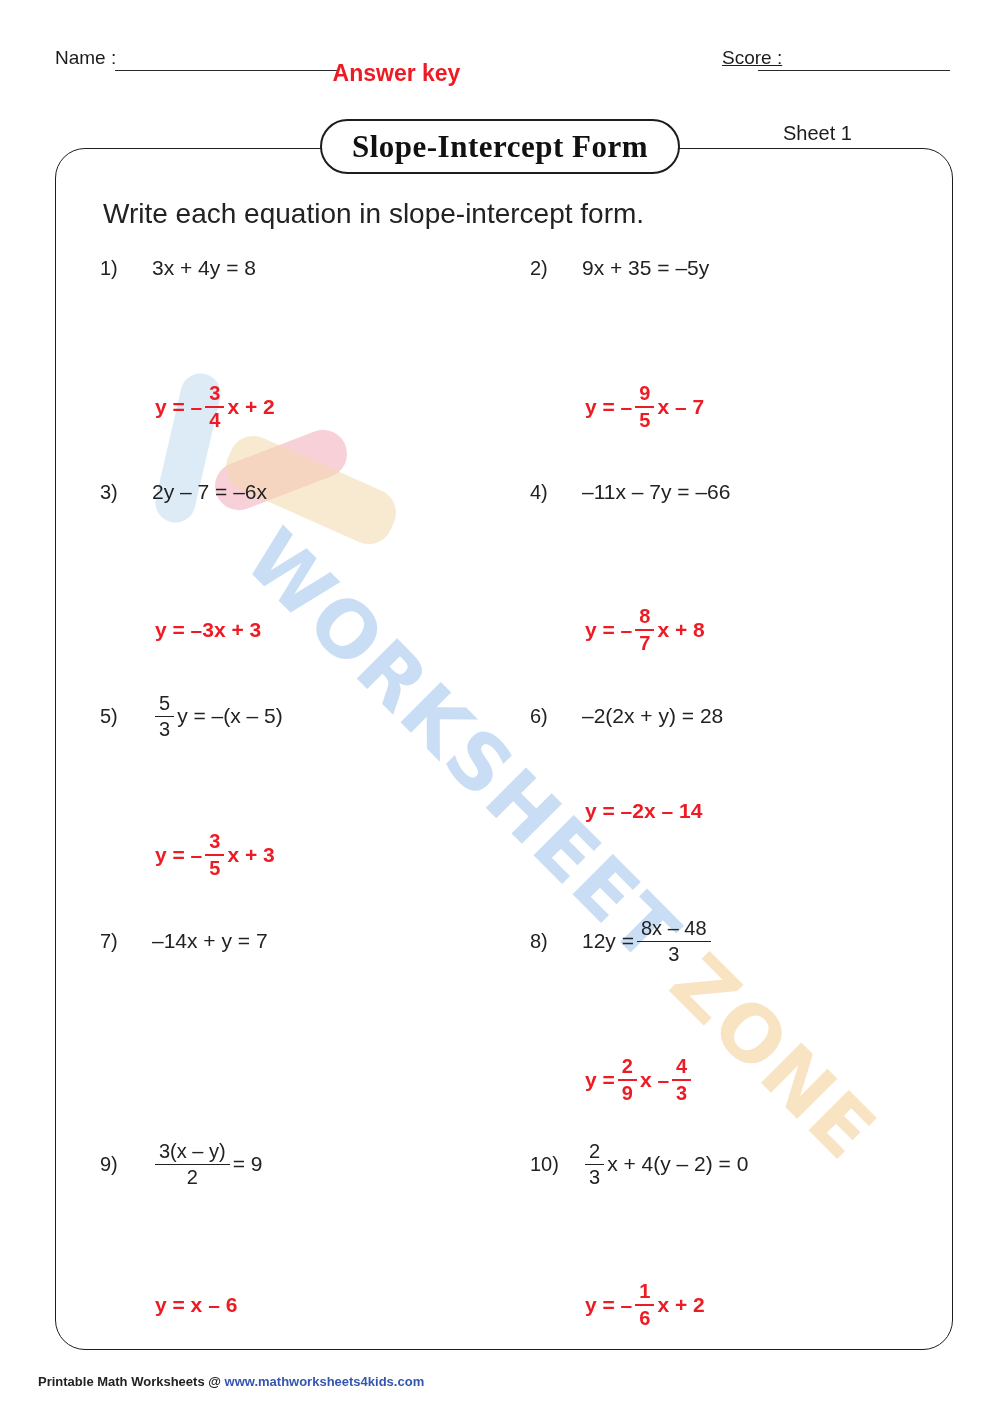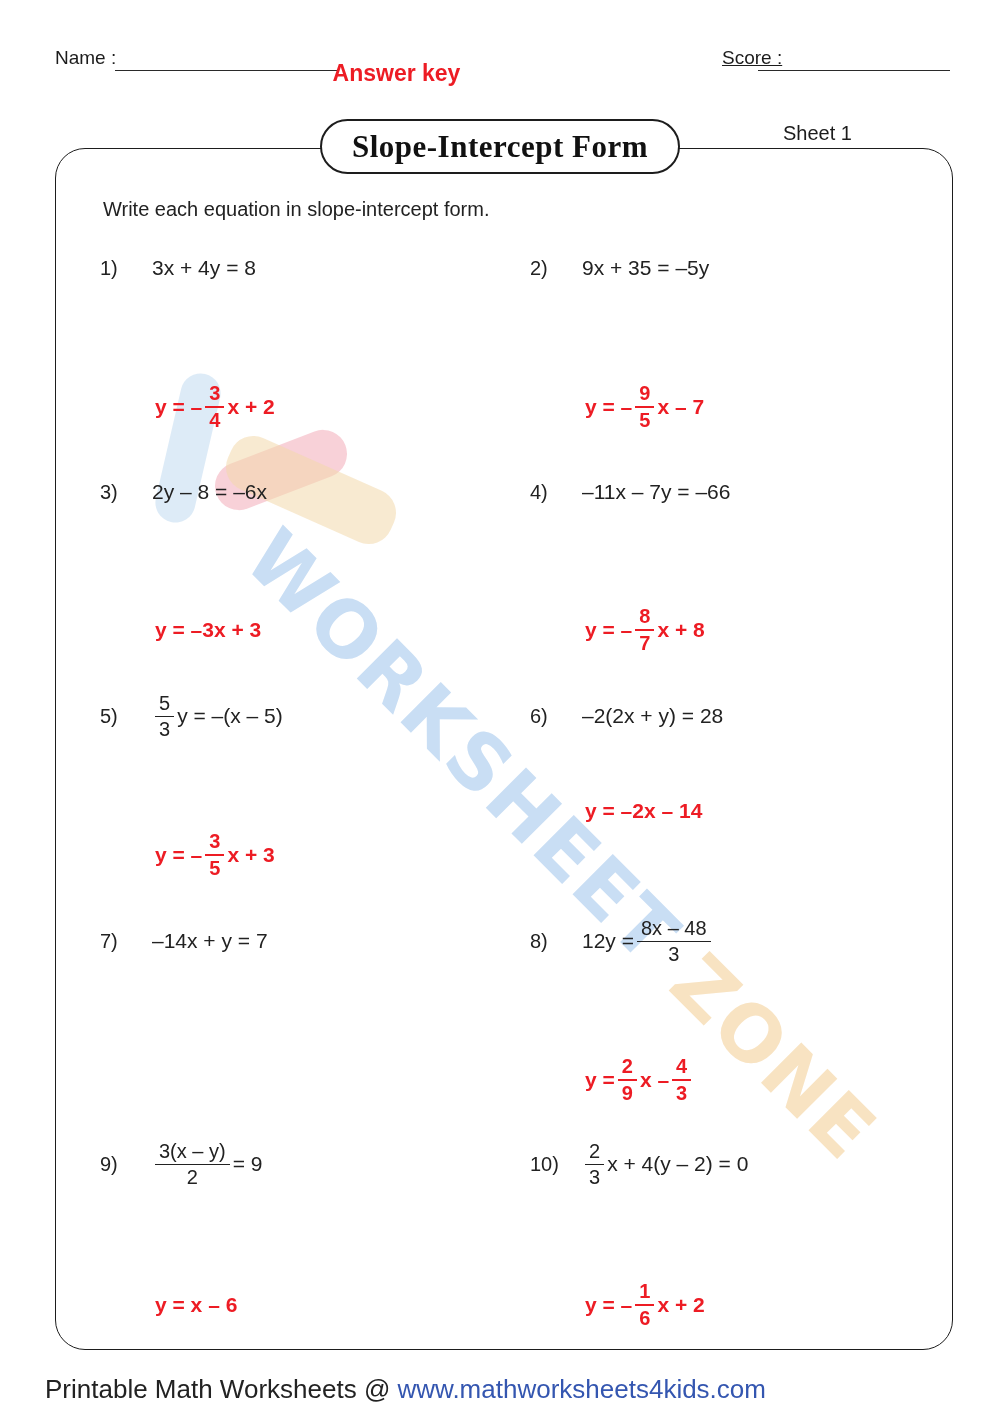--- a/index.html
+++ b/index.html
@@ -44,35 +44,35 @@
   .logo-stroke{position:absolute;border-radius:24px;}
   #logo-stroke-blue{left:168px;top:372px;width:40px;height:152px;
     background:#BBD7F0;opacity:.5;transform:rotate(13deg);}
   #logo-stroke-pink{left:212px;top:446px;width:138px;height:48px;
     background:#F2ABB8;opacity:.55;transform:rotate(-21deg);}
   #logo-stroke-yellow{left:222px;top:462px;width:178px;height:56px;
     background:#F3D9AC;opacity:.55;transform:rotate(24deg);}
 
   
   .content-layer{position:absolute;inset:0;z-index:1;}
-  #instruction{position:absolute;left:103px;top:198px;font-size:20px;color:#222;}
+  #instruction{position:absolute;left:103px;top:198px;font-size:28px;color:#222;}
 
   .q-cell,.a-cell{position:absolute;height:90px;display:flex;align-items:center;
     font-size:21px;color:#222;white-space:nowrap;}
   .q-num{display:inline-block;min-width:52px;font-size:20px;}
   .a-cell{font-weight:bold;color:var(--answer-red);}
 
   .frac{display:inline-flex;flex-direction:column;align-items:center;
     vertical-align:middle;line-height:1.05;margin:0 3px;font-size:20px;}
   .frac .num{border-bottom:1.8px solid currentColor;padding:0 4px 2px;}
   .frac .den{padding-top:2px;}
   .a-cell .frac .num{border-bottom-width:2.6px;}
 
   
-  #footer{position:absolute;left:45px;top:1374px;font-size:26px;color:#222;z-index:2;}
+  #footer{position:absolute;left:38px;top:1374px;font-size:13px;color:#222;z-index:2;font-weight:bold;}
   #footer a{color:var(--link-blue);text-decoration:none;}
 </style>
 </head>
 <body>
 
 <div class="page">
 
   <div class="wm-layer">
     <div class="logo-stroke" id="logo-stroke-blue"></div>
     <div class="logo-stroke" id="logo-stroke-pink"></div>
@@ -115,21 +115,21 @@
       <div class="a-cell" style="left: 585px; top: 362px;">
         <span>y = – </span>
         <span class="frac">
           <span class="num">9</span>
           <span class="den">5</span>
         </span>
         <span>x – 7</span>
       </div>
       <div class="q-cell" style="left: 100px; top: 447px;">
         <span class="q-num">3)</span>
-        <span>2y – 8 = –6x</span>
+        <span>2y – 7 = –6x</span>
       </div>
       <div class="a-cell" style="left: 155px; top: 585px;">
         <span>y = –3x + 3</span>
       </div>
       <div class="q-cell" style="left: 530px; top: 447px;">
         <span class="q-num">4)</span>
         <span>–11x – 7y = –66</span>
       </div>
       <div class="a-cell" style="left: 585px; top: 585px;">
         <span>y = – </span>

